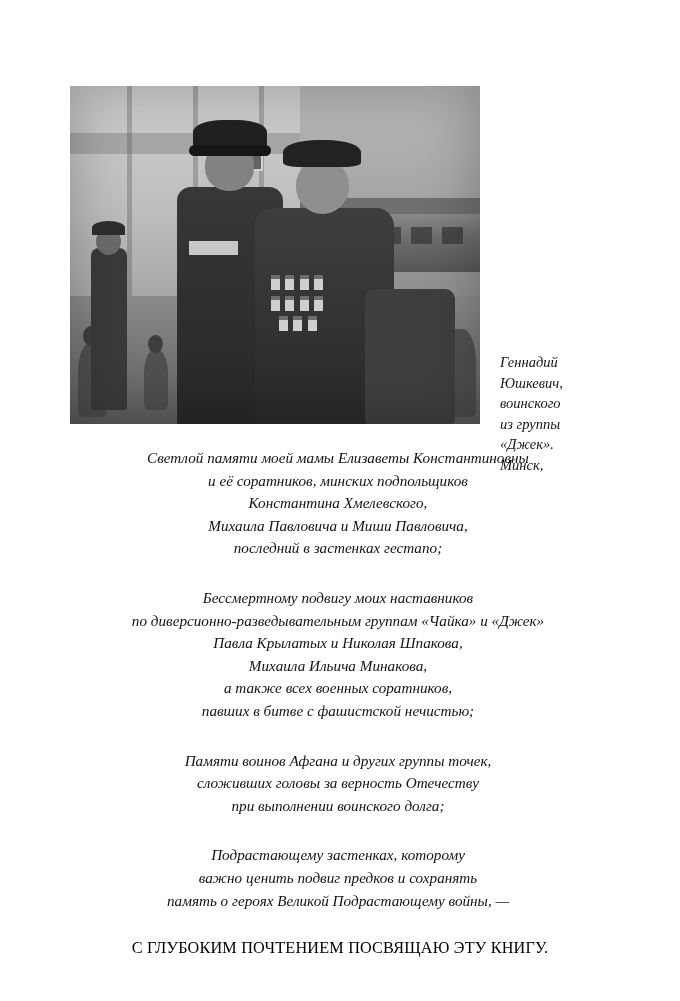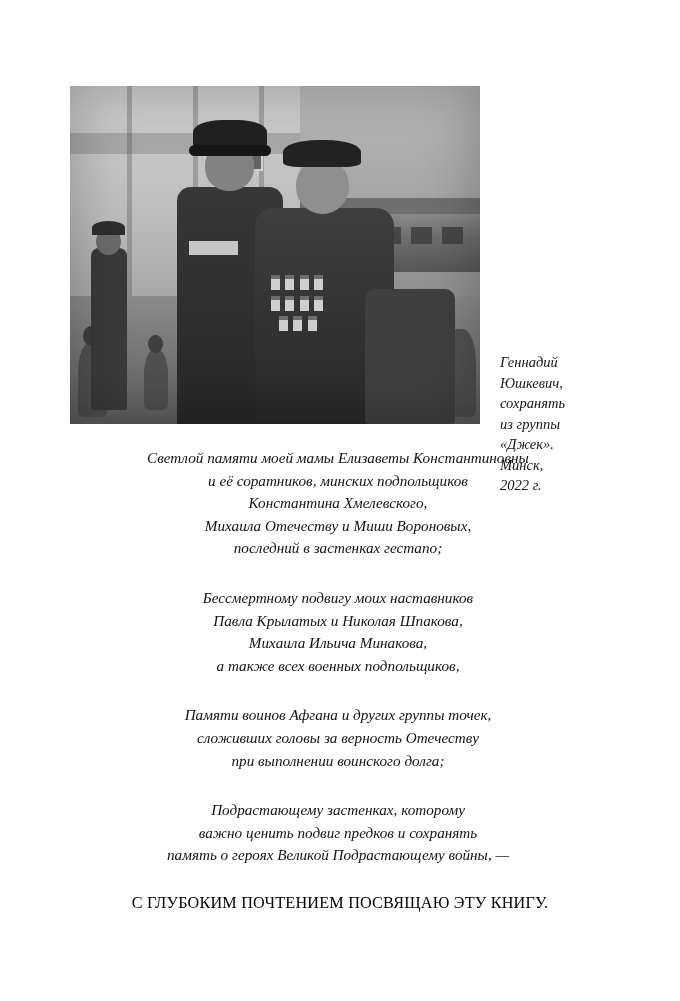--- a/index.html
+++ b/index.html
@@ -302,43 +302,44 @@
       <div class="medal" style="left:54.5%; top:68%;"></div>
       <div class="medal" style="left:58%; top:68%;"></div>
 
       <div class="backpack"></div>
       <div class="vignette"></div>
     </div>
 
     <div class="caption">
       <div>Геннадий</div>
       <div>Юшкевич,</div>
-      <div>сохранять</div>
+      <div>воинского</div>
       <div>из группы</div>
       <div>«Джек».</div>
       <div>Минск,</div>
-      <div>2022 г.</div>
     </div>
   </div>
 
   <div class="dedication">
 
     <div class="stanza">
       <p>Светлой памяти моей мамы Елизаветы Константиновны</p>
       <p>и её соратников, минских подпольщиков</p>
       <p>Константина Хмелевского,</p>
-      <p>Михаила Отечеству и Миши Вороновых,</p>
+      <p>Михаила Павловича и Миши Павловича,</p>
       <p>последний в застенках гестапо;</p>
     </div>
 
     <div class="stanza">
       <p>Бессмертному подвигу моих наставников</p>
+      <p>по диверсионно-разведывательным группам «Чайка» и «Джек»</p>
       <p>Павла Крылатых и Николая Шпакова,</p>
       <p>Михаила Ильича Минакова,</p>
-      <p>а также всех военных подпольщиков,</p>
+      <p>а также всех военных соратников,</p>
+      <p>павших в битве с фашистской нечистью;</p>
     </div>
 
     <div class="stanza">
       <p>Памяти воинов Афгана и других группы точек,</p>
       <p>сложивших головы за верность Отечеству</p>
       <p>при выполнении воинского долга;</p>
     </div>
 
     <div class="stanza">
       <p>Подрастающему застенках, которому</p>

